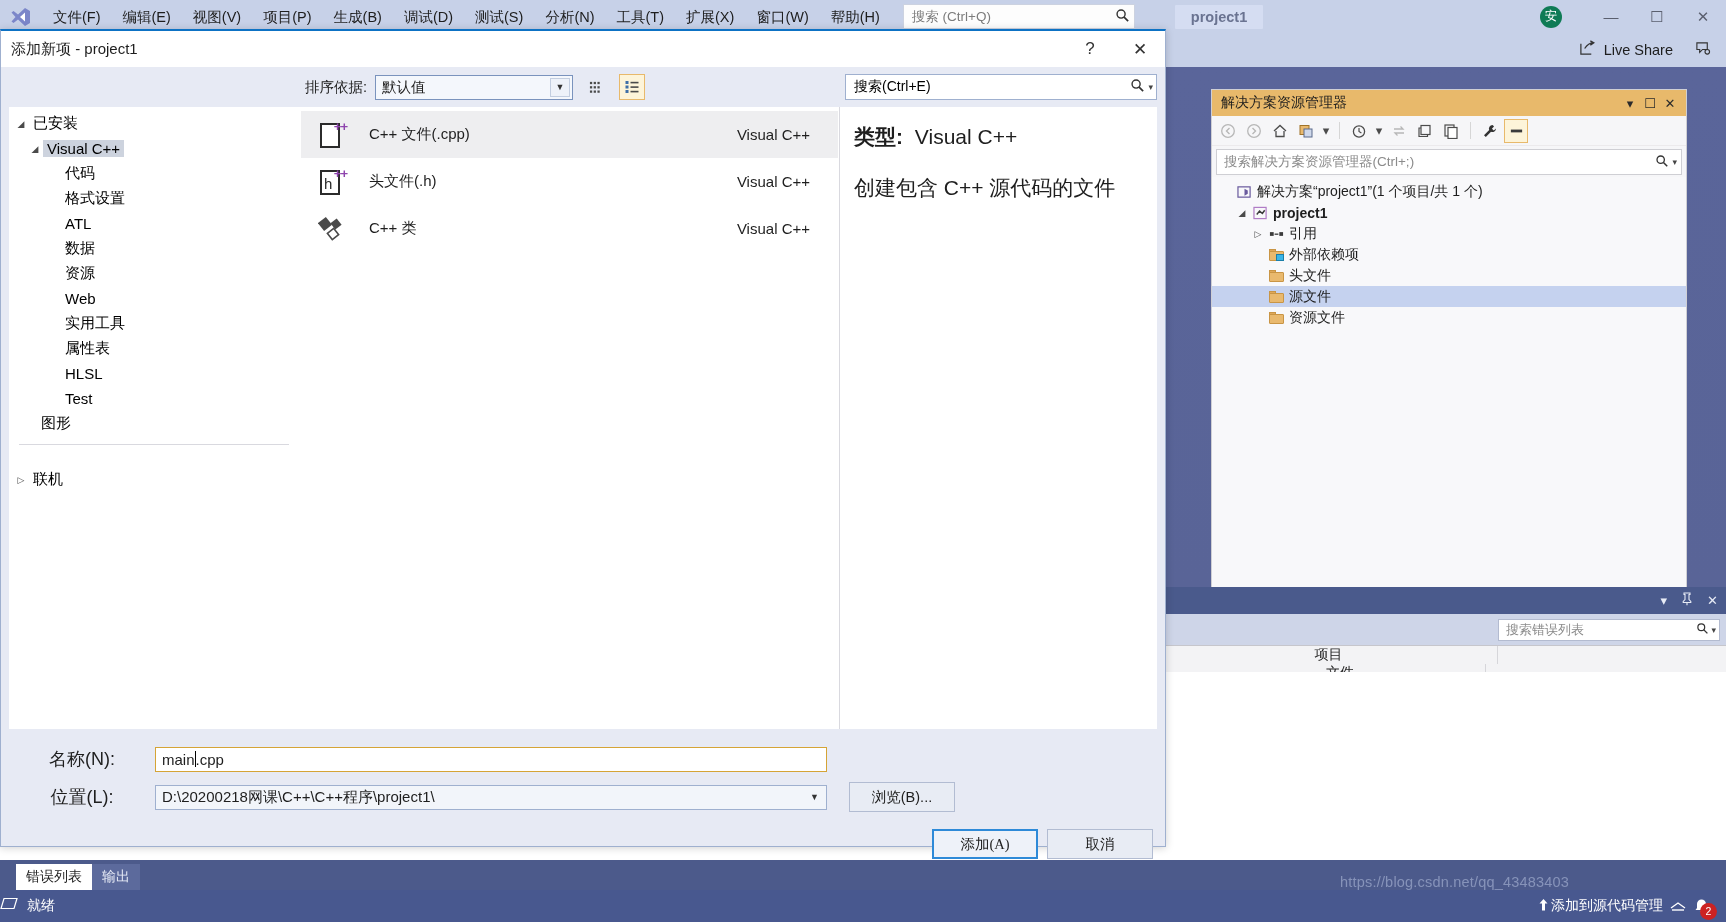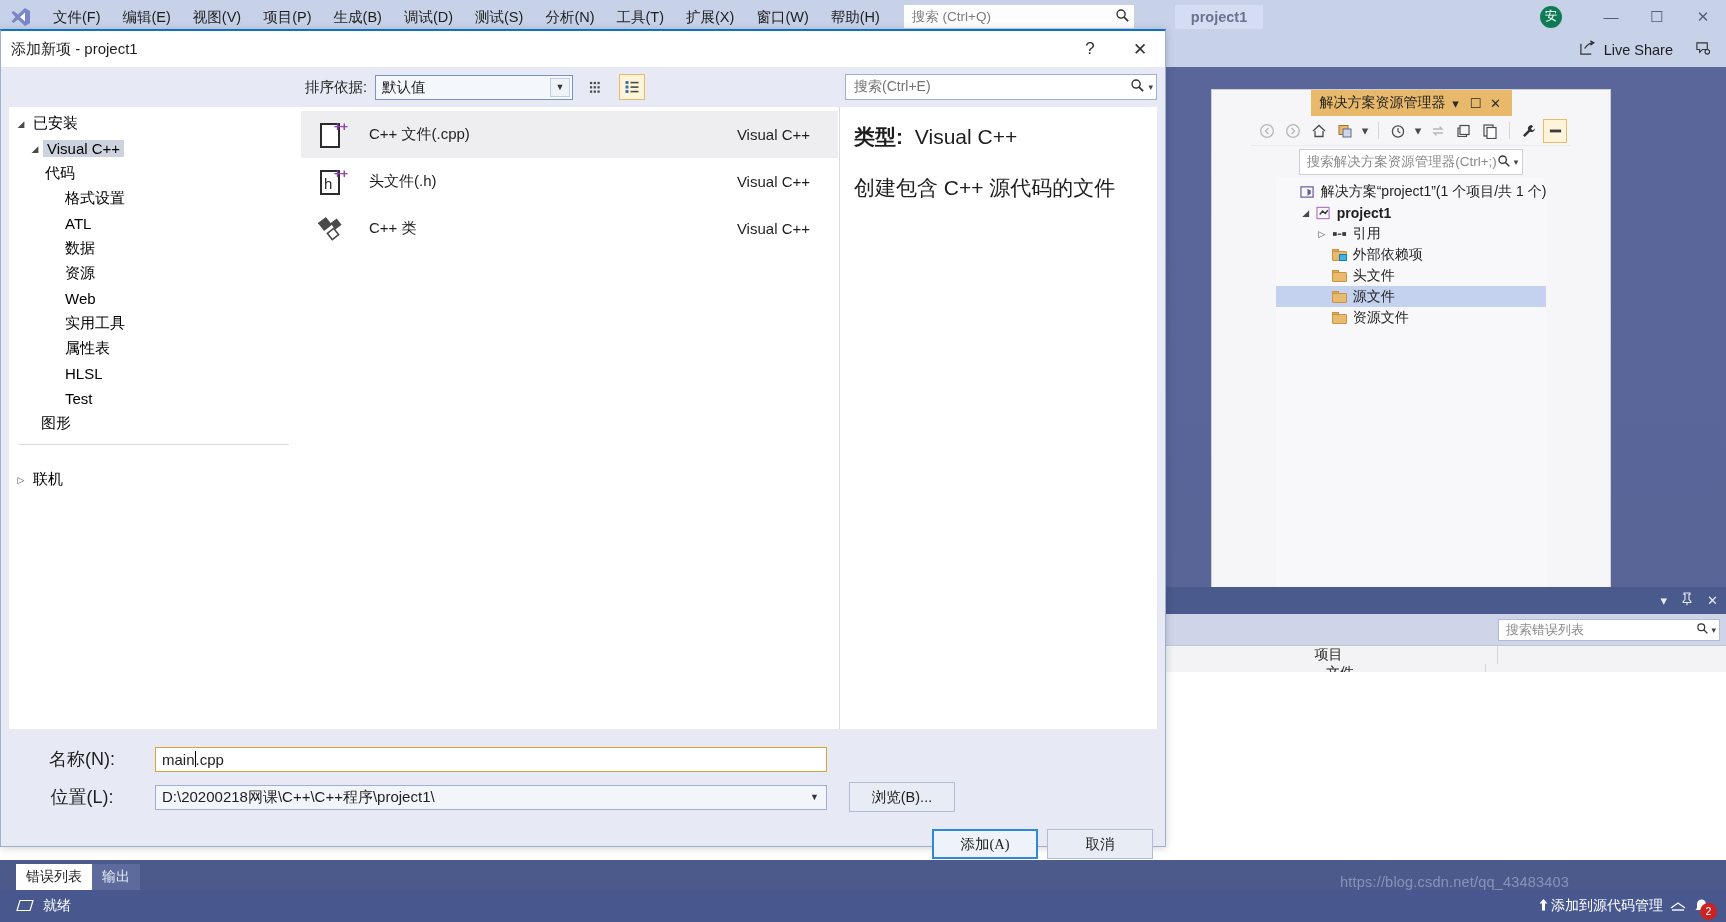--- a/index.html
+++ b/index.html
@@ -62,23 +62,23 @@
     position: absolute; left: 1082px; top: 67px; width: 644px; height: 520px;
     background: linear-gradient(180deg,#5a659a 0%, #596497 100%);
   }
   .blue-left-edge {
     position: absolute; left: 1076px; top: 67px; width: 6px; height: 520px;
     background: #1c8ad6;
   }
 
   
   .sln {
-    position: absolute; left: 1211px; top: 89px; width: 400px; height: 520px;
+    position: absolute; left: 1211px; top: 89px; width: 476px; height: 520px;
     background: #f6f6f8; border: 1px solid #cfcfd4;
-    display: flex; flex-direction: column; align-items: center;
+    display: flex; flex-direction: column;
   }
   .sln-title {
     height: 26px; background: #e8b96b; display: flex; align-items: center;
     padding: 0 6px 0 9px; font-size: 14px; color: #1e1e1e;
   }
   .sln-title .t { flex: 1; }
   .sln-title .ic { width: 20px; text-align: center; color: #2b2b2b; font-size: 13px; }
   .sln-toolbar {
     height: 30px; background: #f6f6f8; display: flex; align-items: center;
     padding: 0 4px; gap: 2px; border-bottom: 1px solid #eceaec;
@@ -137,21 +137,21 @@
     background: #4c5a8b; display: flex; align-items: flex-end; padding-left: 16px;
   }
   .tabx { height: 26px; display: flex; align-items: center; padding: 0 10px; font-size: 14px; }
   .tabx.active { background: #ffffff; color: #1e1e1e; }
   .tabx.inactive { background: #5c6a9c; color: #e7ebf6; }
 
   .statusbar {
     position: absolute; left: 0; top: 890px; width: 1726px; height: 32px;
     background: #48588f; display: flex; align-items: center; color: #ffffff; font-size: 14px;
   }
-  .statusbar .left { display: flex; align-items: flex-end; padding-left: 16px; gap: 9px; }
+  .statusbar .left { display: flex; align-items: flex-start; padding-left: 0; gap: 9px; }
   .statusbar .right { margin-left: auto; display: flex; align-items: center; 
                       padding-right: 16px; }
   .bell { position: relative; display: flex; align-items: center; }
   .badge { position: absolute; right: -7px; bottom: -5px; width: 17px; height: 17px;
     border-radius: 50%; background: #cc2222; color: #fff; font-size: 10.5px;
     display: flex; align-items: center; justify-content: center; }
   .watermark {
     position: absolute; left: 1340px; top: 874px; color: #9aa6c9; font-size: 14.5px;
     opacity: 0.75; letter-spacing: 0.2px; pointer-events: none;
   }
@@ -178,21 +178,21 @@
     background: #eef2f9; border: 1px solid #c3cee0; display: flex; align-items: center;
     justify-content: center; font-size: 9px; color: #333; }
   .viewbtn { width: 26px; height: 26px; margin-left: 10px; display: flex;
     align-items: center; justify-content: center; }
   .viewbtn.sel { background: #fdf4d9; border: 1px solid #e8b96b; }
   .dlg-search {
     margin-left: auto; margin-right: 8px; width: 312px; height: 26px;
     background: #ffffff; border: 1px solid #9fb0cf; display: flex; align-items: center;
     padding: 0 3px 0 8px;
   }
-  .dlg-search .ph { flex: 1; color: #737373; font-size: 14px; }
+  .dlg-search .ph { flex: 1; color: #000000; font-size: 14px; }
 
   .dlg-main { display: flex; height: 622px; padding: 0 8px; gap: 0; }
   .catpane { width: 291px; background: #ffffff; border-right: 1px solid #ffffff; padding-top: 4px;
              font-size: 15px; }
   .catrow { display: flex; align-items: center; height: 25px; white-space: nowrap; }
   .catrow .tw { width: 16px; color: #4a4a4a; font-size: 9px; display: flex;
                 align-items: center; justify-content: center; }
   .catrow .lbl { padding: 0 4px; }
   .catrow.sel .lbl { background: #cdd3de; }
   .cat-sep { height: 1px; background: #d9d9df; margin: 8px 10px 0 10px; }
@@ -601,21 +601,21 @@
 
       <div class="catpane">
         <div class="catrow" style="padding-left:4px;">
           <span class="tw">◢</span>
           <span class="lbl">已安装</span>
         </div>
         <div class="catrow sel" style="padding-left:18px;">
           <span class="tw">◢</span>
           <span class="lbl">Visual C++</span>
         </div>
-        <div class="catrow" style="padding-left:32px;">
+        <div class="catrow" style="padding-left:52px;">
           <span class="lbl">代码</span>
         </div>
         <div class="catrow" style="padding-left:52px;">
           <span class="lbl">格式设置</span>
         </div>
         <div class="catrow" style="padding-left:52px;">
           <span class="lbl">ATL</span>
         </div>
         <div class="catrow" style="padding-left:52px;">
           <span class="lbl">数据</span>

